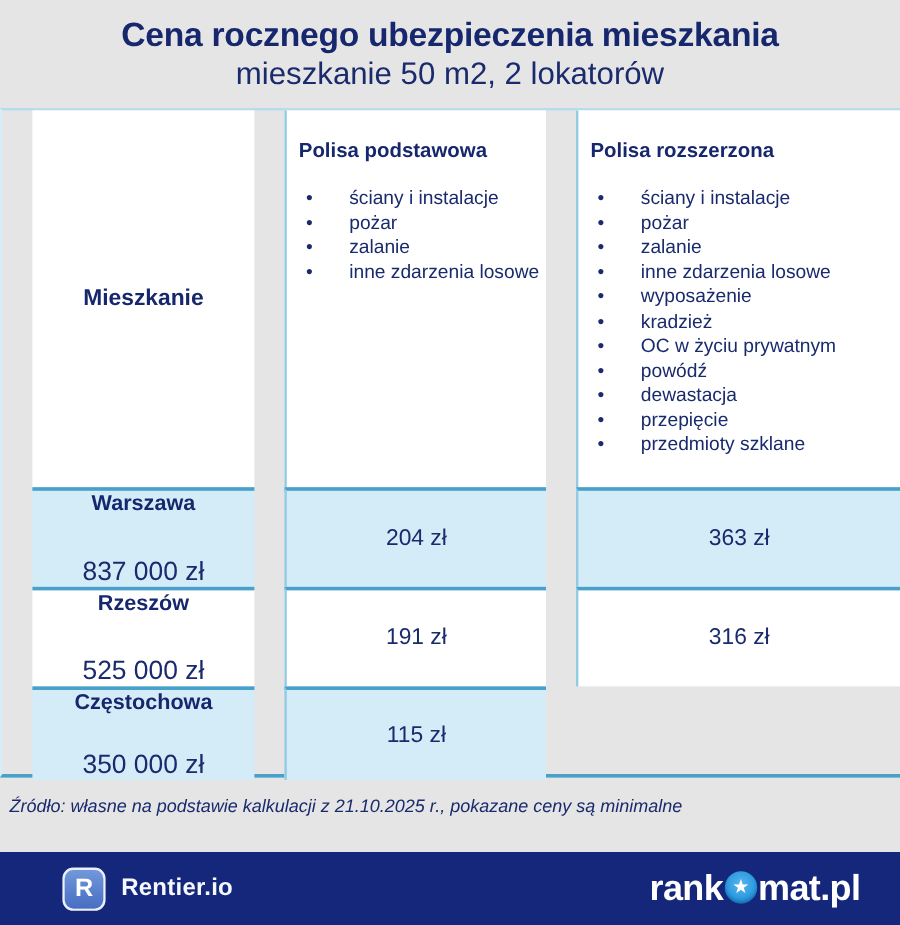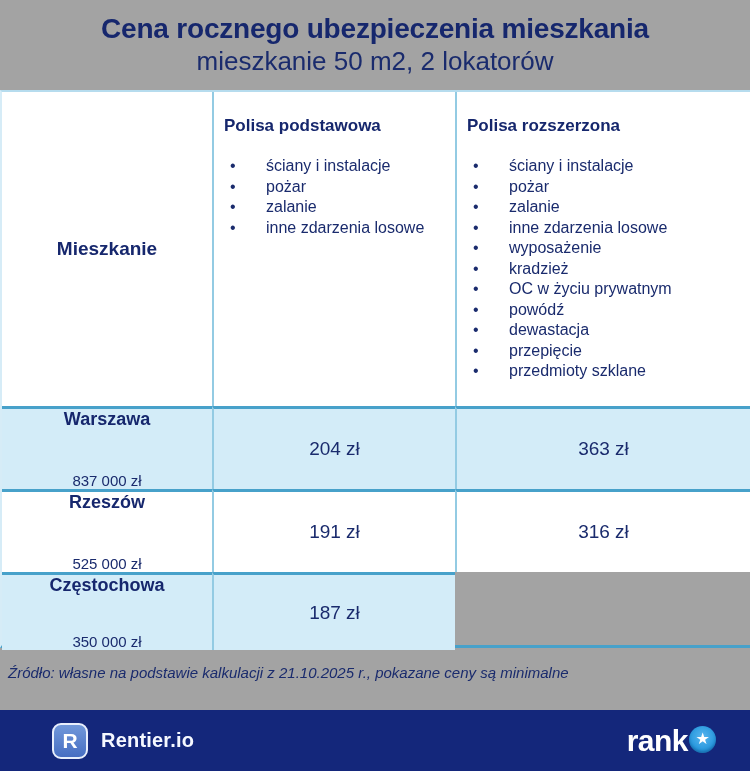--- a/index.html
+++ b/index.html
@@ -2,21 +2,21 @@
 <html><head>
 <meta charset="utf-8">
 <style>
   * { box-sizing: border-box; margin: 0; padding: 0; }
   html, body { background: #ffffff; }
   body { font-family: "Liberation Sans", "DejaVu Sans", sans-serif; }
   .poster {
     position: relative;
     width: 750px;
     height: 771px;
-    background: #a3a3a3;
+    background: #e5e5e5;
     color: #1a2b6d;
     overflow: hidden;
   }
 
   
   .hdr { height: 90px; text-align: center; padding-top: 13px; }
   .hdr h1 {
     font-size: 28px;
     font-weight: 700;
     letter-spacing: -0.2px;
@@ -33,21 +33,21 @@
   .tbl {
     display: grid;
     grid-template-columns: 210px 243px 295px;
     grid-template-rows: 314px 83px 83px 78px;
     width: 750px;
     height: 558px;
     border-top: 2px solid #b6dcee;
     border-left: 2px solid #d6ecf7;
     border-bottom: 3px solid #47a1ca;
   }
-  .cell { background: #ffffff; }
+  .cell { background: #ffffff; margin-left: 25px; }
   .col2, .col3 { border-left: 2px solid #93cbe3; }
   .drow { border-top: 3px solid #47a1ca; }
   .row-blue { background: #d3ecf8; }
 
   .mieszkanie-cell {
     display: flex; align-items: center; justify-content: center;
     font-size: 19px; font-weight: 700; color: #16276d;
   }
   .polisa-cell { padding-top: 24px; }
   .polisa-cell h3 {
@@ -67,21 +67,21 @@
     position: absolute;
     left: 16px;
   }
 
   .city-cell {
     display: flex; flex-direction: column;
     align-items: center; justify-content: space-between;
     text-align: center;
   }
   .city-cell .city { font-size: 18px; font-weight: 700; color: #16276d; }
-  .city-cell .pval { font-size: 15px; font-weight: 400; margin-top: 2px; }
+  .city-cell .pval { font-size: 22px; font-weight: 400; margin-top: 2px; }
   .price-cell {
     display: flex; align-items: center; justify-content: center;
     font-size: 19px; color: #1a2b6d;
   }
 
   
   .src-wrap { height: 62px; }
   .src-wrap p {
     font-size: 15px;
     font-style: italic;
@@ -192,34 +192,35 @@
       <div class="city">Rzeszów</div>
       <div class="pval">525 000 zł</div>
     </div>
     <div class="cell col2 drow price-cell">191 zł</div>
     <div class="cell col3 drow price-cell">316 zł</div>
 
     <div class="cell col1 drow row-blue city-cell">
       <div class="city">Częstochowa</div>
       <div class="pval">350 000 zł</div>
     </div>
-    <div class="cell col3 drow row-blue price-cell">187 zł</div>
+    <div class="cell col3 drow row-blue price-cell">115 zł</div>
 
   </div>
 
   <div class="src-wrap">
     <p>Źródło: własne na podstawie kalkulacji z 21.10.2025 r., pokazane ceny są minimalne</p>
   </div>
 
   <div class="brandbar">
     <div class="rentier">
       <span class="r-badge">R</span>
       <span class="r-label">Rentier.io</span>
     </div>
     <div class="rankomat">
       <span>rank</span>
       <span class="star-circle">
         <span class="star">★</span>
       </span>
+      <span>mat.pl</span>
     </div>
   </div>
 
 </div>
 
 </body></html>

